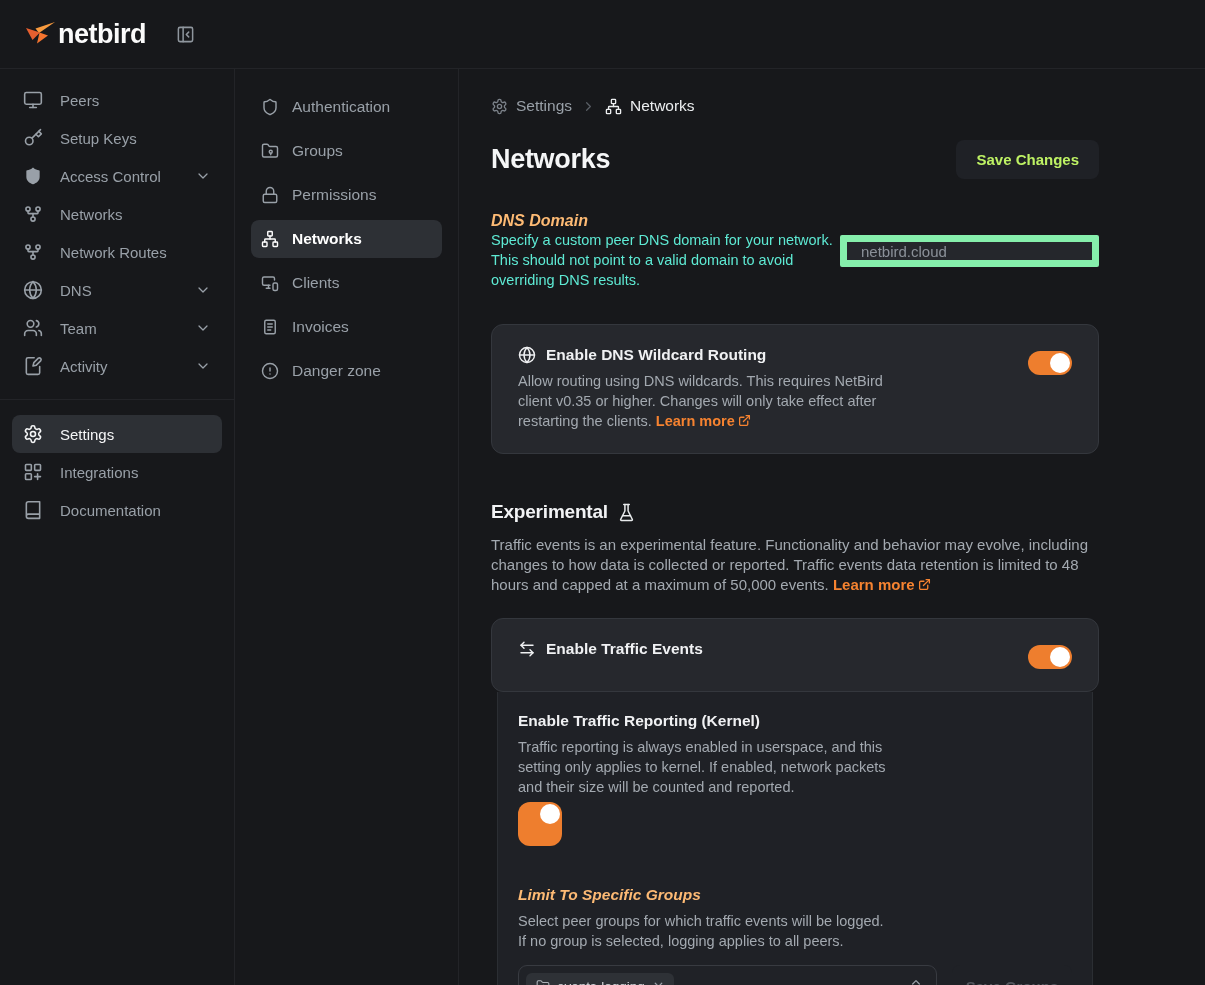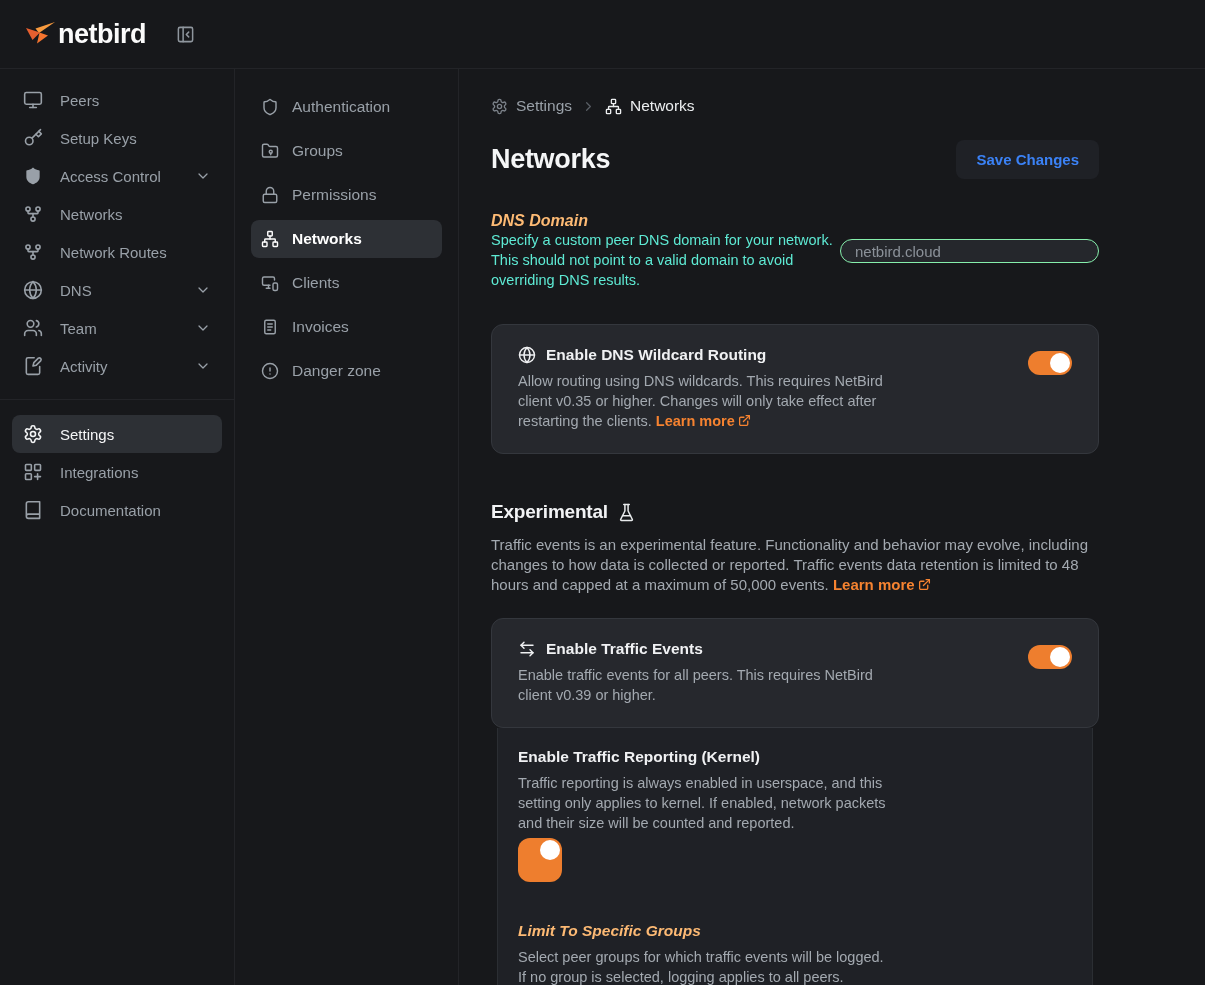--- a/index.html
+++ b/index.html
@@ -57,31 +57,31 @@
   .content { width:608px; }
 
   .breadcrumb { display:flex; align-items:center; gap:9px; font-size:15.5px; color:#99a0a8; }
   .breadcrumb .crumb { display:flex; align-items:center; gap:8px; cursor:pointer; }
   .breadcrumb .sep { color:#5b6067; }
   .breadcrumb .crumb.current { color:#eceef0; }
 
   .title-row { display:flex; align-items:center; justify-content:space-between; margin-top:25px; }
   .page-title { font-size:27px; font-weight:700; color:#f5f6f7; letter-spacing:-0.3px; }
   .btn-disabled {
-    background:#1f2126; color:#3b82f6; border:none; border-radius:8px;
+    background:#1f2126; color:#bef264; border:none; border-radius:8px;
     font-size:15px; font-weight:600; padding:11px 20px; font-family:inherit; cursor:default;
   }
 
   .dns-row { display:flex; justify-content:space-between; margin-top:33px; }
   .sec-heading { font-size:16px; font-weight:700; color:#fdba74;font-style:italic; }
   .sec-desc { font-size:14.5px; line-height:20px; color:#5eead4; }
   .dns-left { width:346px; }
   .dns-input {
-    width:259px; height:24px; align-self:center;
-    background:#25272c; border:1px solid #86efac; border-radius:14px;
+    width:259px; height:32px; align-self:center;
+    background:#25272c; border:7px solid #86efac; border-radius:2px;
     color:#8b9199; font-size:15px; padding:0 14px; font-family:inherit; outline:none;
   }
   .dns-input::placeholder { color:#8b9199; }
 
   .card {
     margin-top:34px; background:#26282d; border:1px solid #34373d; border-radius:12px;
     padding:21px 26px 22px; display:flex; justify-content:space-between;
   }
   .card-title { display:flex; align-items:center; gap:10px; font-size:15.5px; font-weight:700; color:#f0f1f3; }
   .card-desc { margin-top:7px; font-size:14.5px; line-height:20px; color:#a3a9b0; max-width:392px; }
@@ -422,21 +422,20 @@
         <div>
           <div class="card-title">
             <svg class="ico" width="18" height="18" viewBox="0 0 24 24">
                 <path d="M8 3 4 7l4 4"></path>
                 <path d="M4 7h16"></path>
                 <path d="m16 21 4-4-4-4"></path>
                 <path d="M20 17H4"></path>
               </svg>
             <span>Enable Traffic Events</span>
           </div>
-          <div class="card-desc">Enable traffic events for all peers. This requires NetBird client v0.39 or higher.</div>
         </div>
         <div class="toggle on">
             <div class="knob"></div>
           </div>
       </div>
 
       <div class="nested">
         <div class="nested-row">
           <div>
             <div class="card-title">

